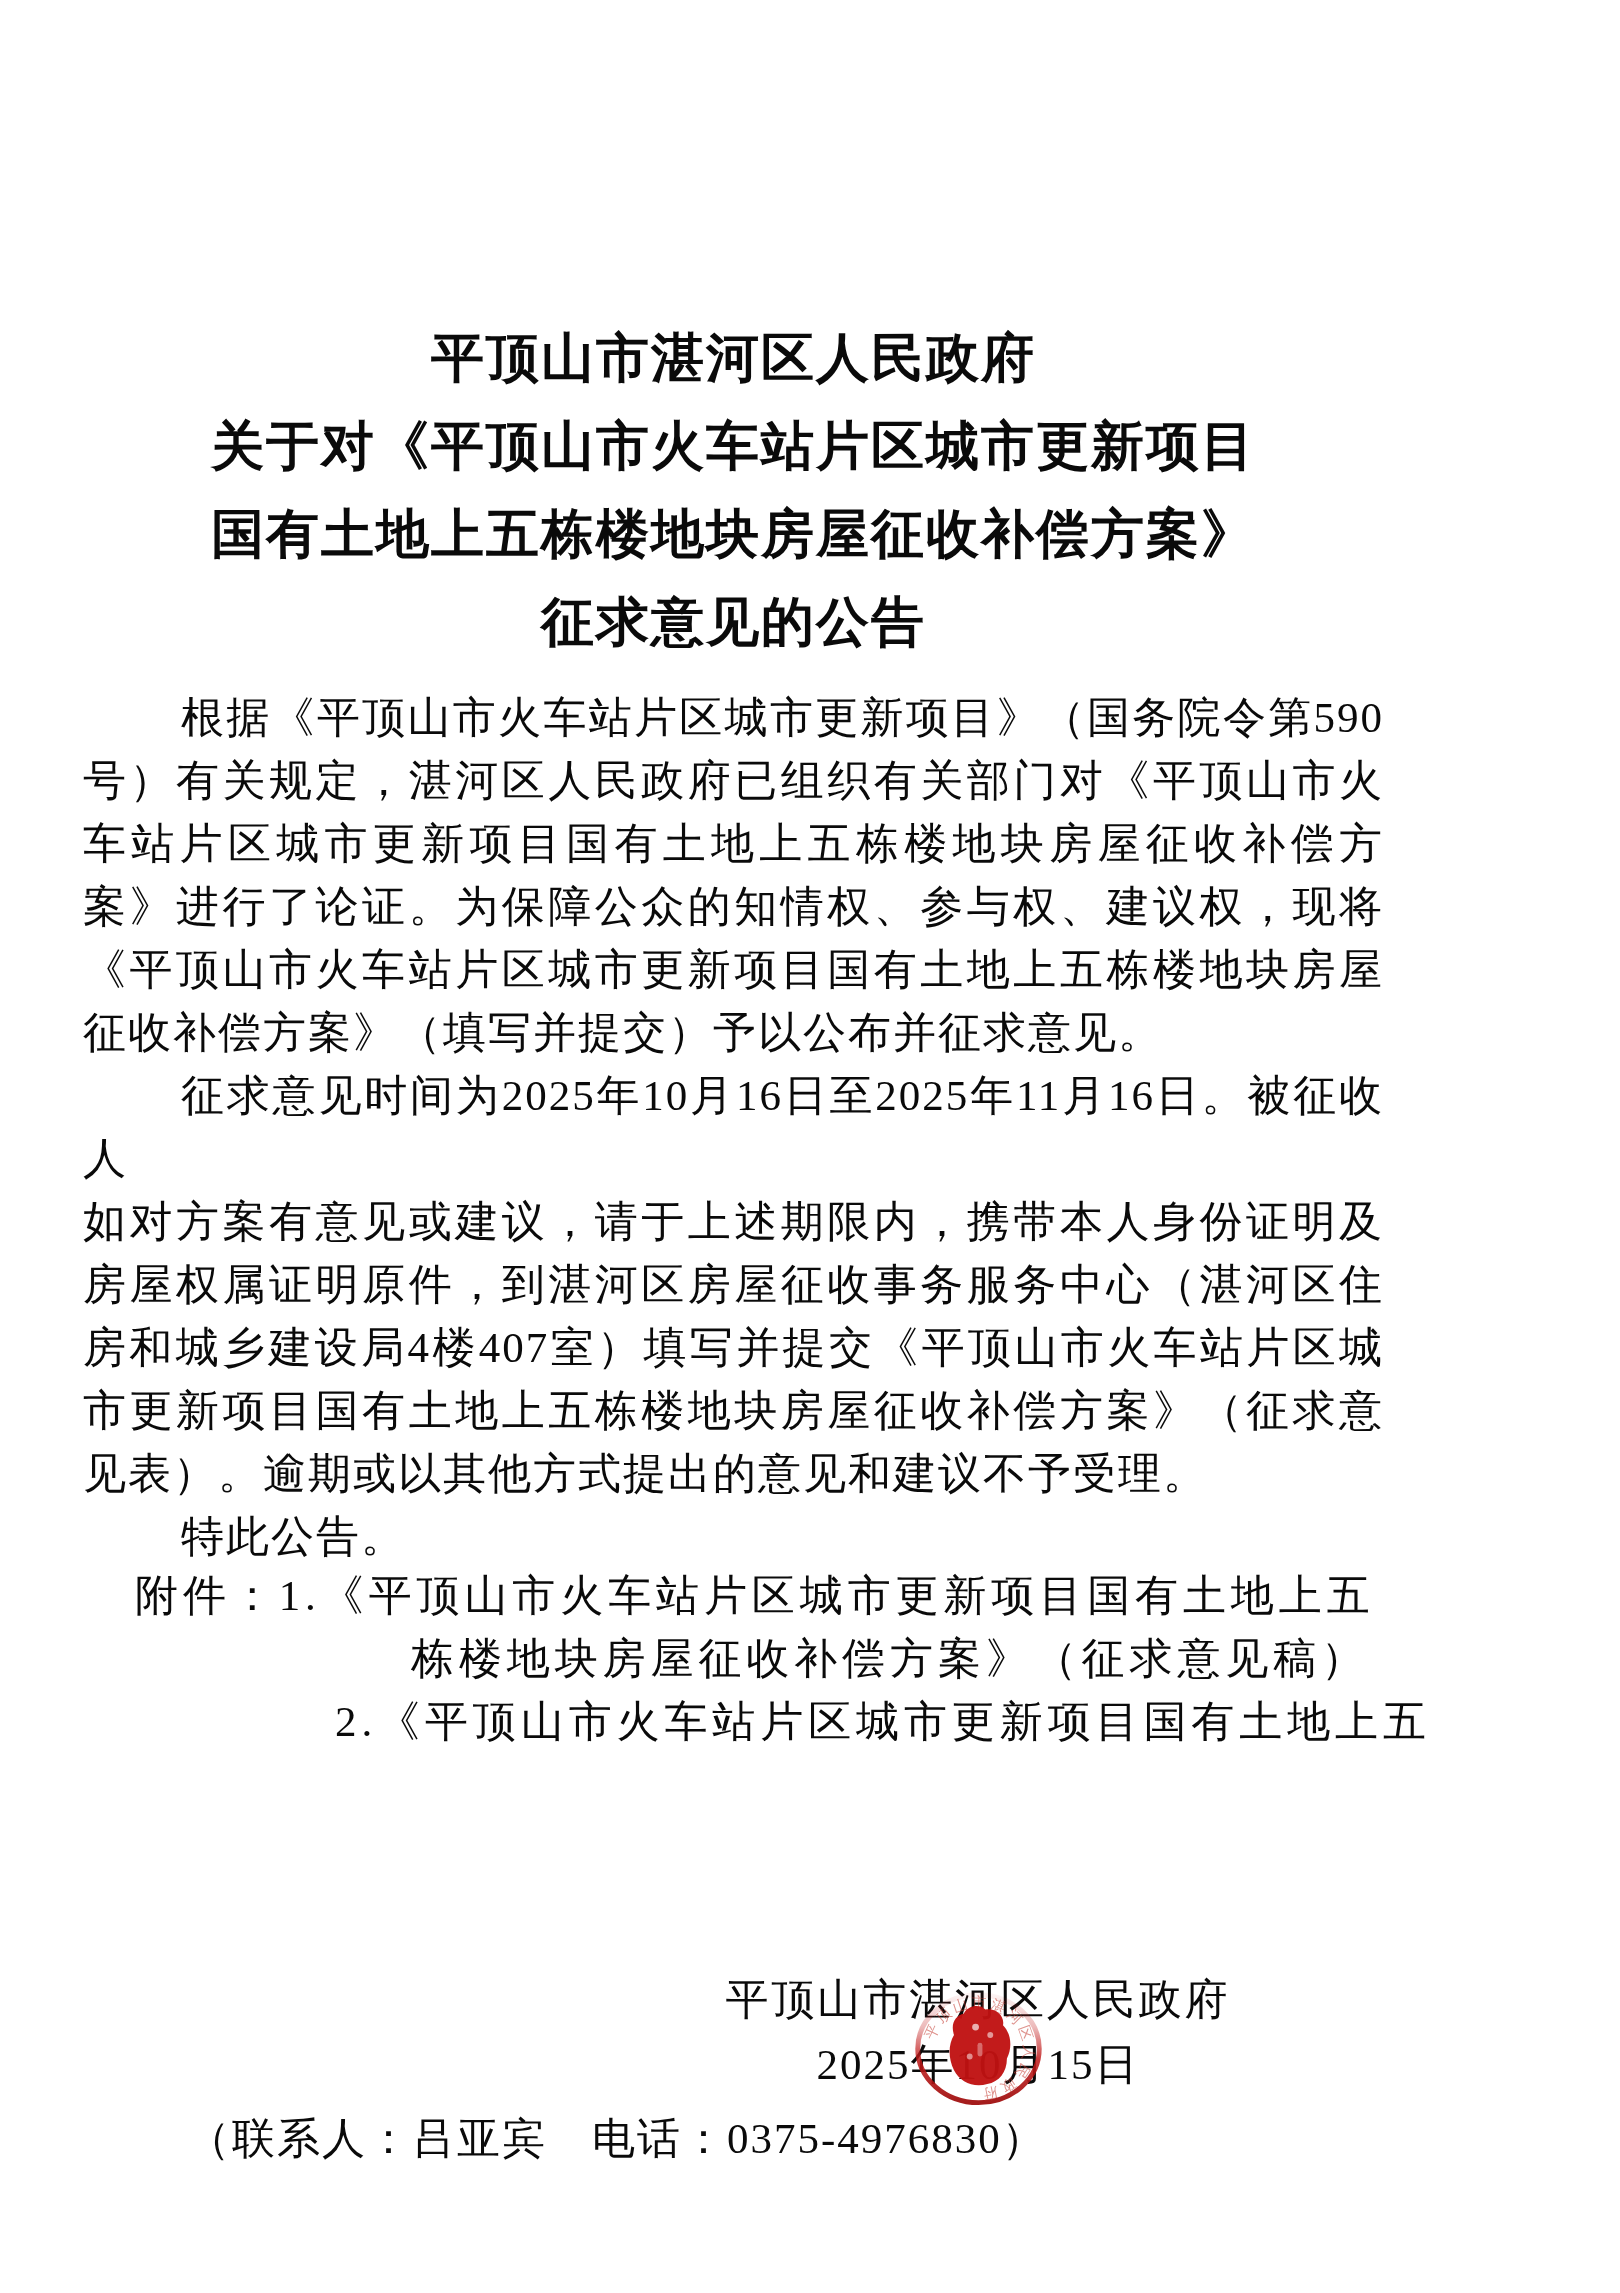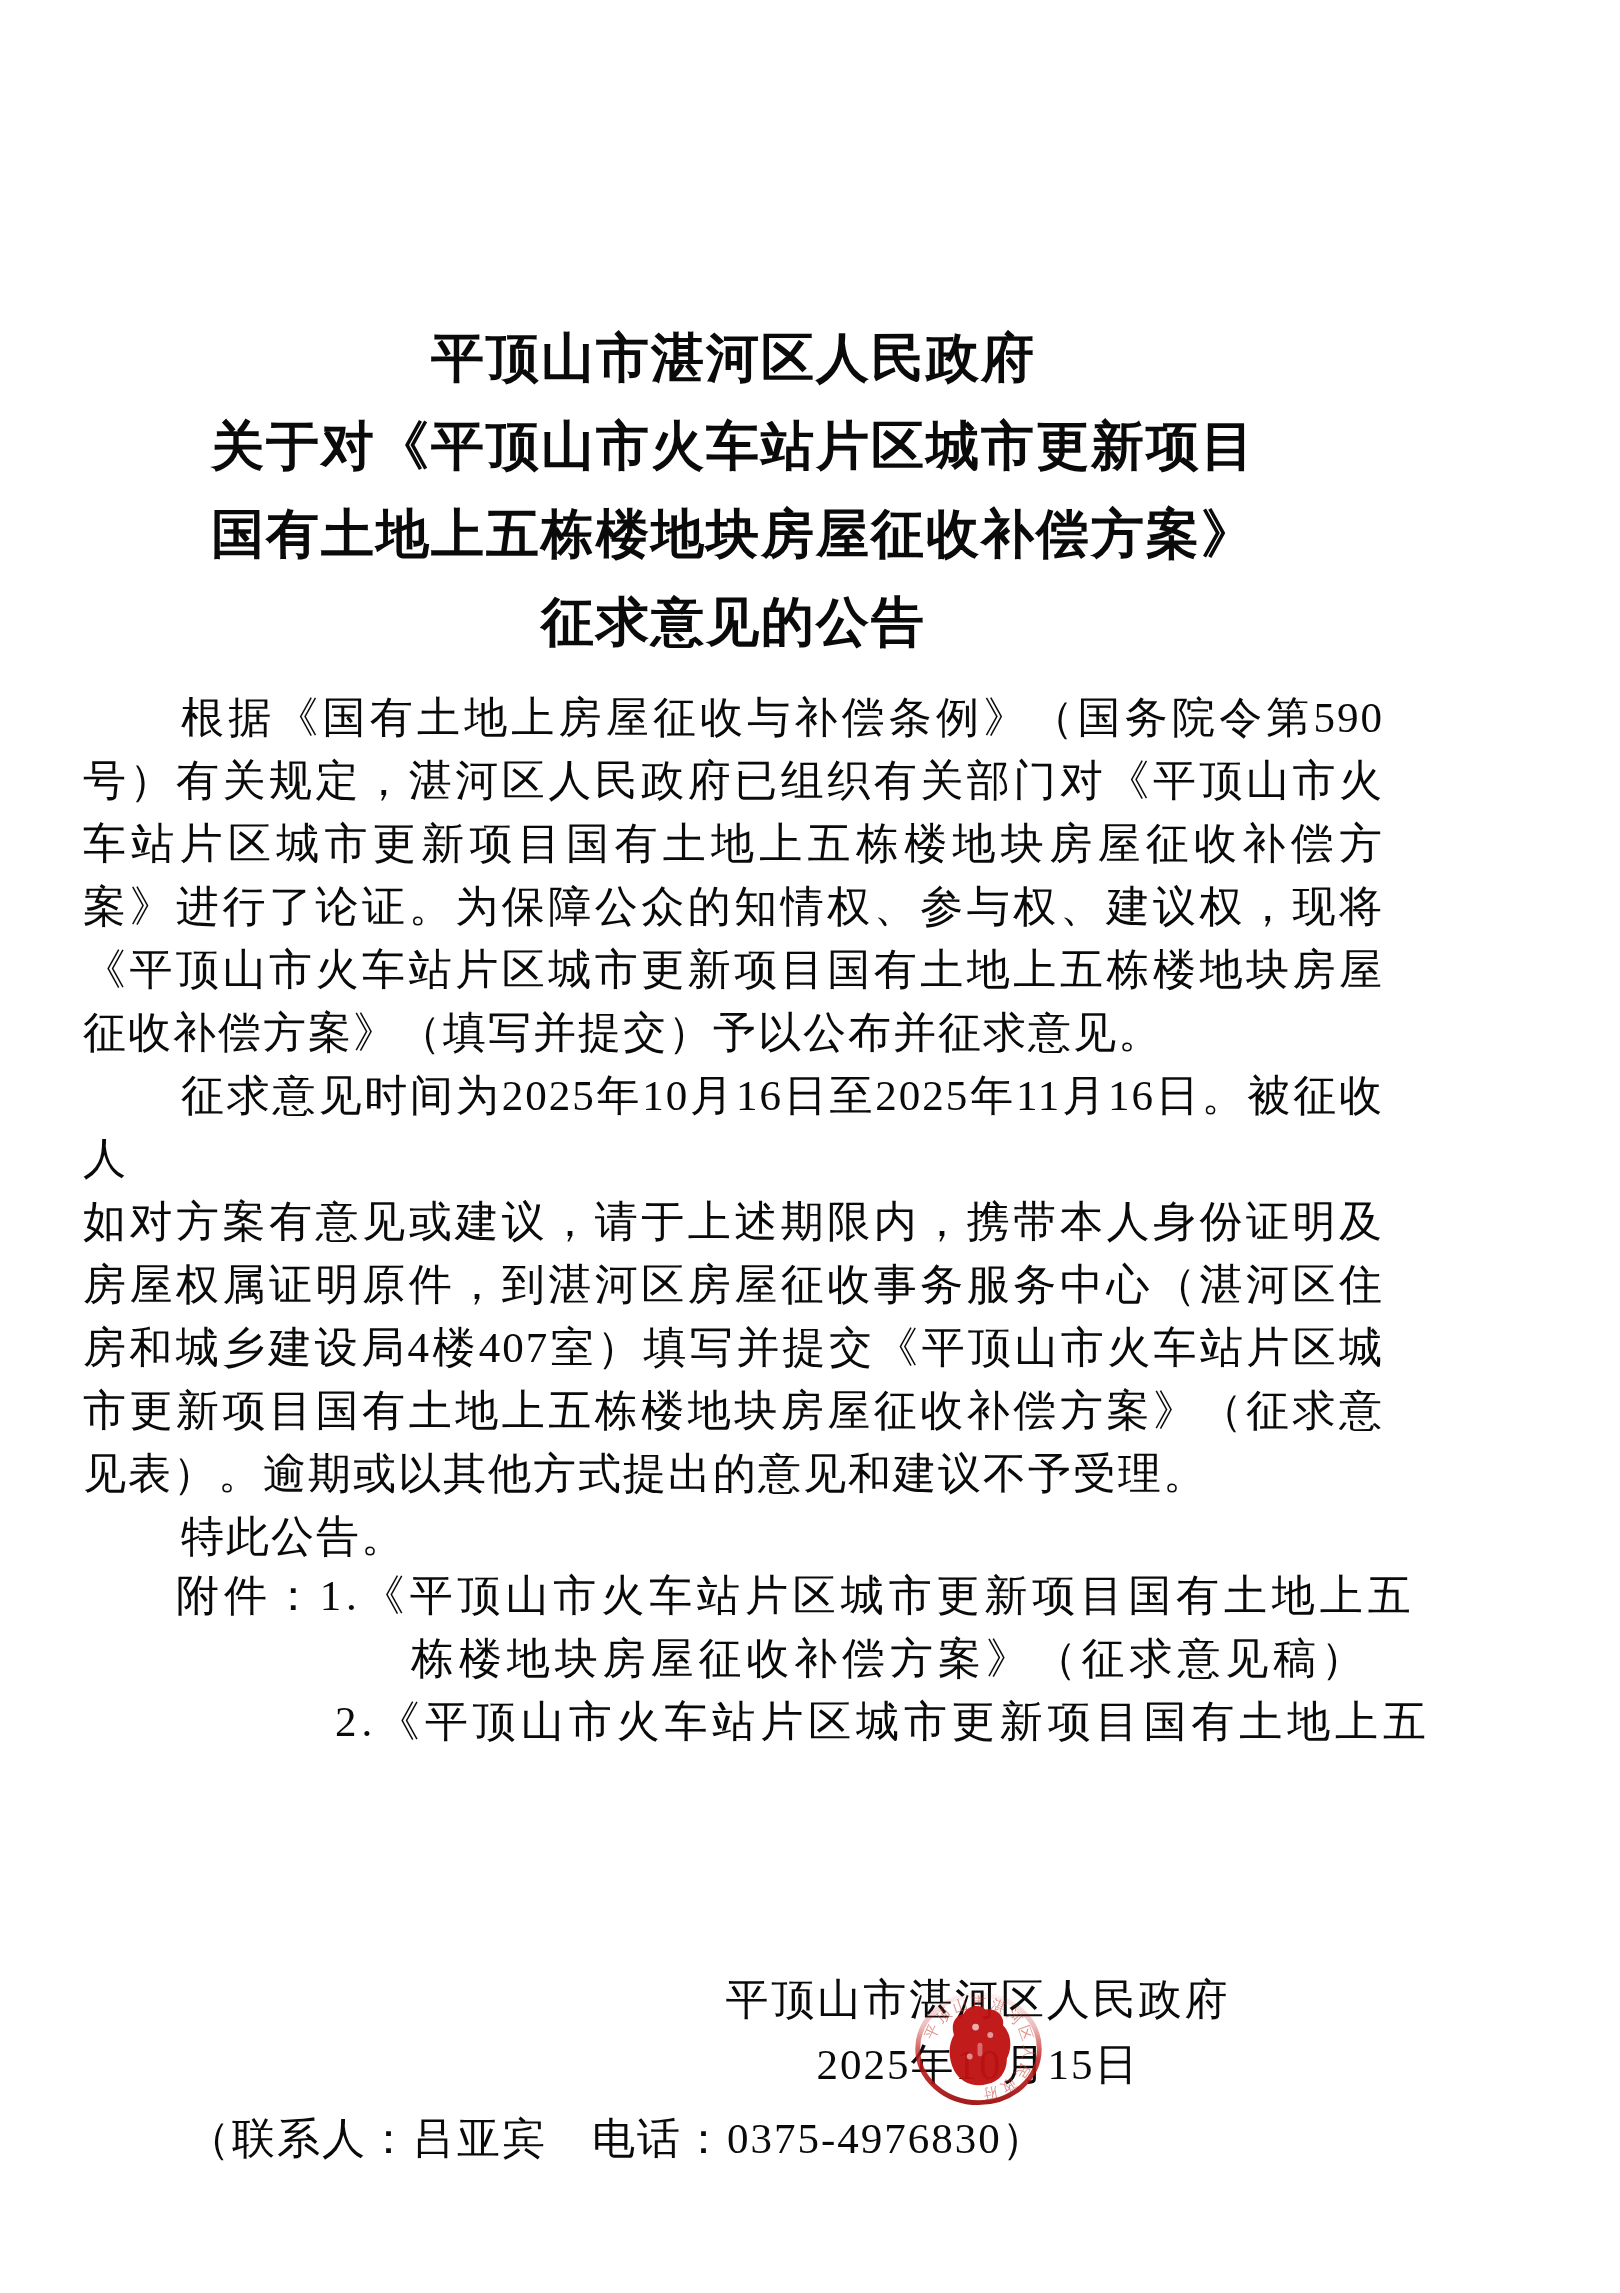--- a/index.html
+++ b/index.html
@@ -53,21 +53,21 @@
   .ind { text-indent: 98px; }
 
   
   .attach-block {
     position: absolute;
     left: 83px;
     top: 1564px;
     width: 1301px;
   }
   .attach-line { letter-spacing: 4.9px; }
-  .attach-l1 { margin-left: 93px; }
+  .attach-l1 { margin-left: 52px; }
   .attach-l2 { margin-left: 328px; }
   .attach-l3 { margin-left: 252px; }
   .attach-l4 { margin-left: 328px; }
 
   
   .sig-org {
     position: absolute;
     left: 0;
     top: 1968px;
     width: 1956px;   
@@ -116,21 +116,21 @@
 <div class="page">
 
   <div class="title-block">
     <div class="title-line">平顶山市湛河区人民政府</div>
     <div class="title-line">关于对《平顶山市火车站片区城市更新项目</div>
     <div class="title-line">国有土地上五栋楼地块房屋征收补偿方案》</div>
     <div class="title-line">征求意见的公告</div>
   </div>
 
   <div class="body-block">
-    <div class="line fill ind">根据《国有土地上房屋征收与补偿条例》（国务院令第590</div>
+    <div class="line fill ind">根据《平顶山市火车站片区城市更新项目》（国务院令第590</div>
     <div class="line fill">号）有关规定，湛河区人民政府已组织有关部门对《平顶山市火</div>
     <div class="line fill">车站片区城市更新项目国有土地上五栋楼地块房屋征收补偿方</div>
     <div class="line fill">案》进行了论证。为保障公众的知情权、参与权、建议权，现将</div>
     <div class="line fill">《平顶山市火车站片区城市更新项目国有土地上五栋楼地块房屋</div>
     <div class="line">征收补偿方案》（填写并提交）予以公布并征求意见。</div>
 
     <div class="line fill ind">征求意见时间为2025年10月16日至2025年11月16日。被征收人</div>
     <div class="line fill">如对方案有意见或建议，请于上述期限内，携带本人身份证明及</div>
     <div class="line fill">房屋权属证明原件，到湛河区房屋征收事务服务中心（湛河区住</div>
     <div class="line fill">房和城乡建设局4楼407室）填写并提交《平顶山市火车站片区城</div>

